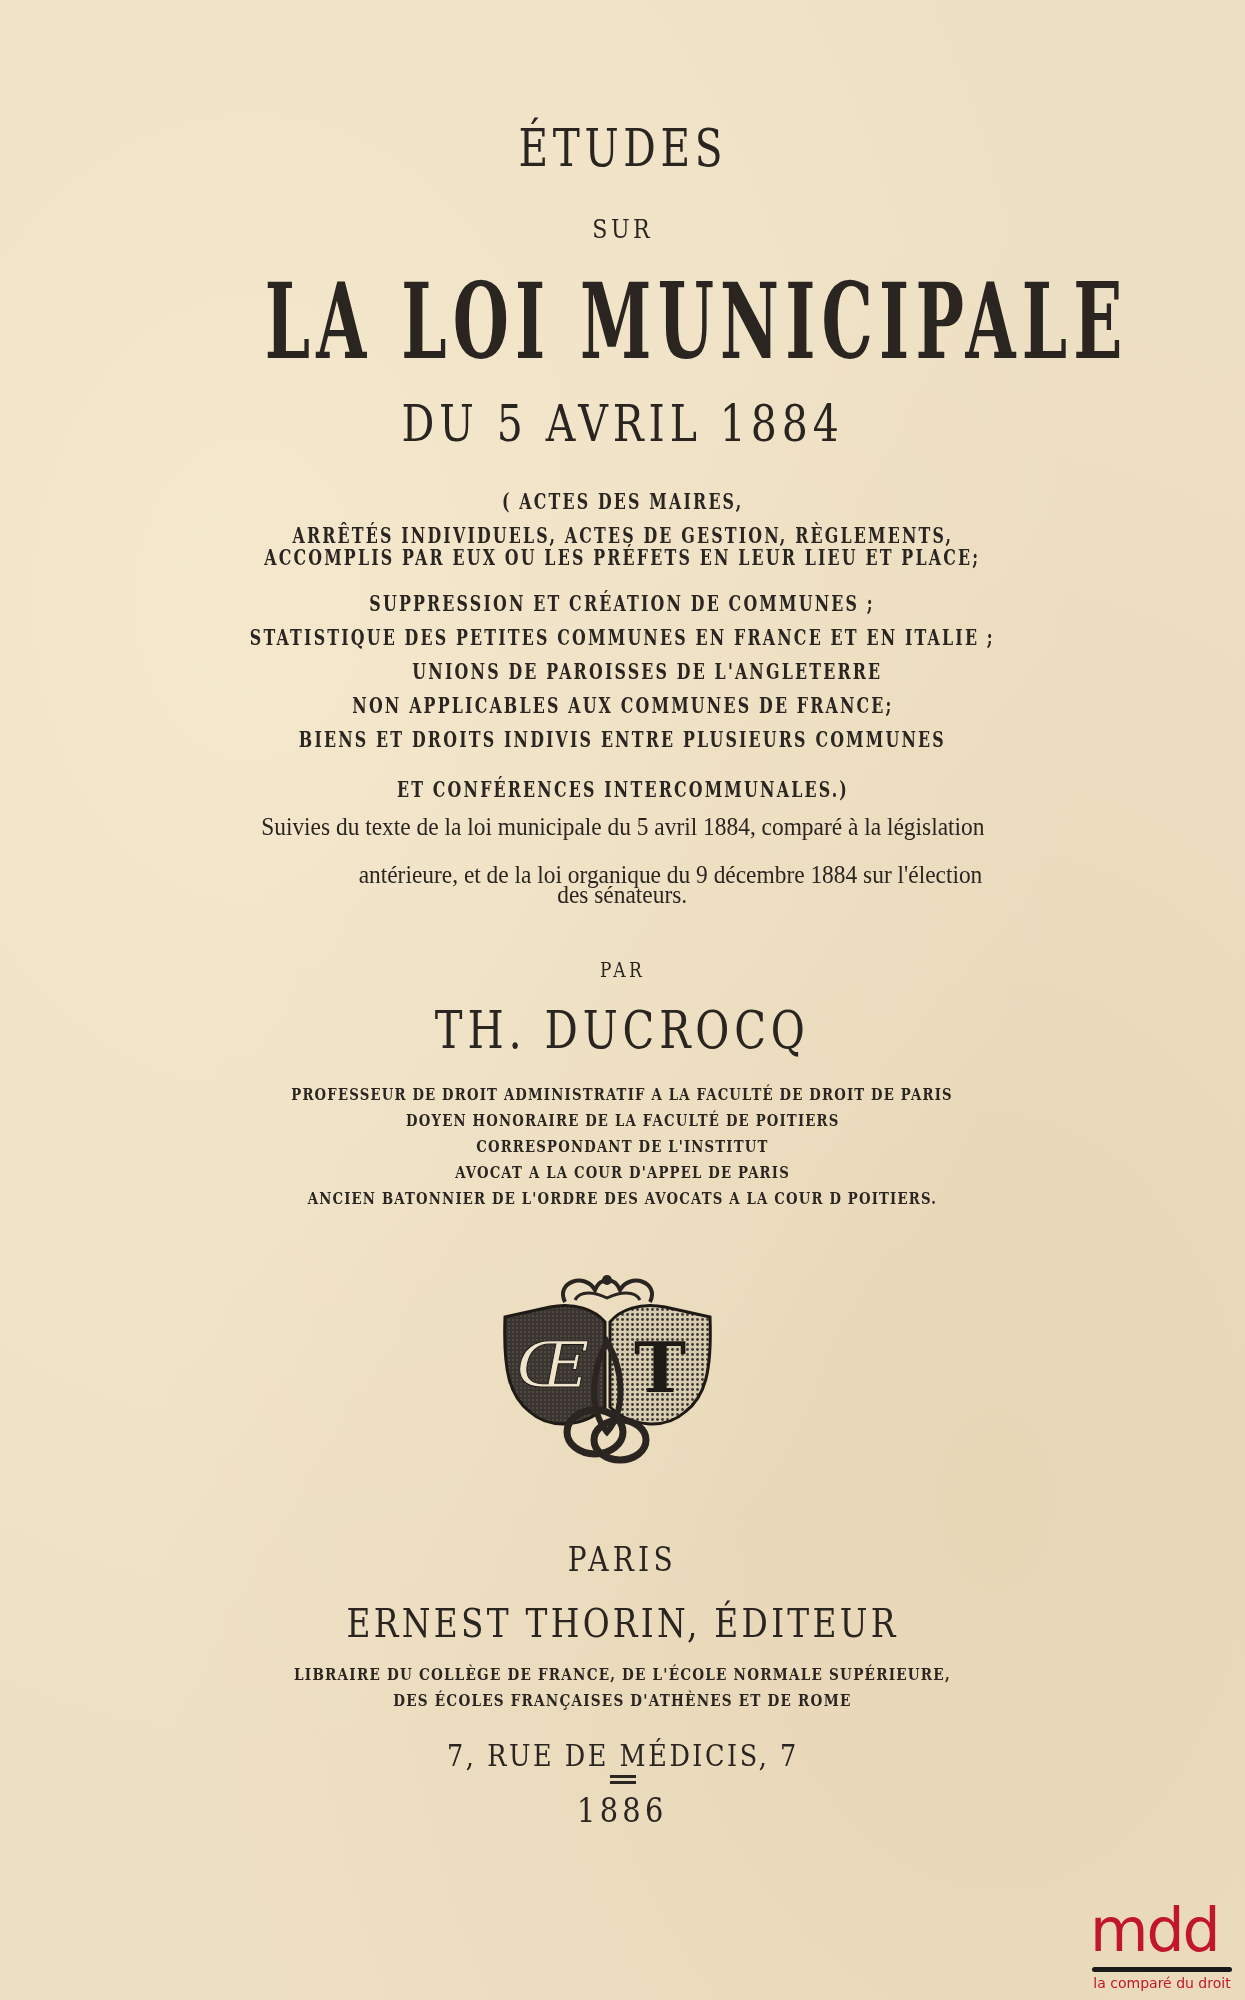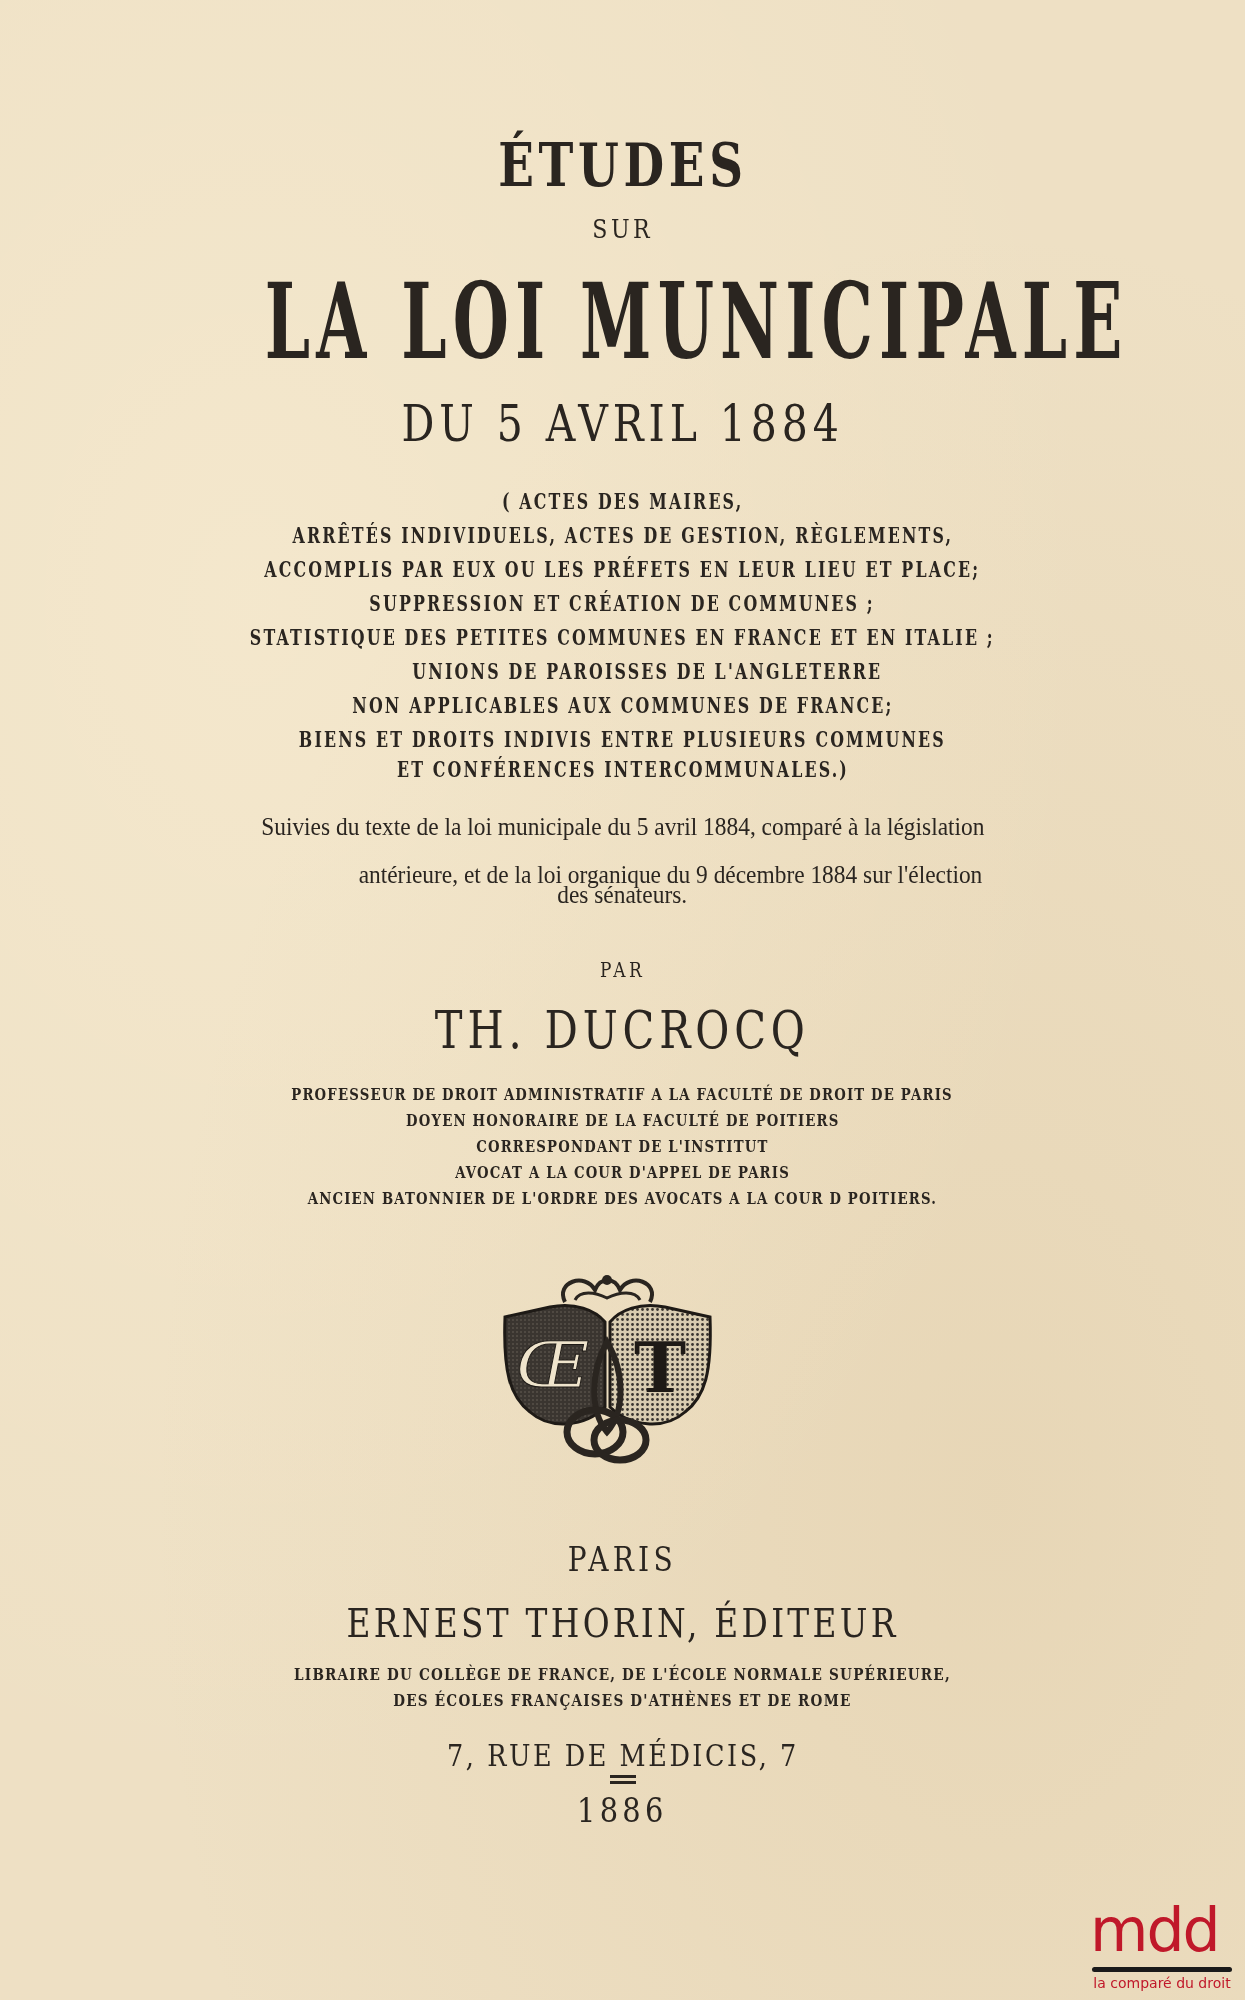--- a/index.html
+++ b/index.html
@@ -9,21 +9,21 @@
     background-image:
       radial-gradient(ellipse at 20% 30%, rgba(255,245,220,0.35), rgba(0,0,0,0) 60%),
       radial-gradient(ellipse at 80% 75%, rgba(200,170,120,0.18), rgba(0,0,0,0) 60%);
     position:relative;
     color:#2a2520;
     font-family:"DejaVu Serif", "Liberation Serif", serif;
   }
   .line { position:absolute; left:0; width:1245px; text-align:center; white-space:nowrap; }
   .cond { display:inline-block; transform-origin:center; }
 
-  #t-etudes { top:118px; font-size:60px; letter-spacing:6px; font-weight:bold;margin-top:12px; }
+  #t-etudes { top:118px; font-size:52px; letter-spacing:6px; font-weight:normal; }
   #t-etudes .cond { transform:scaleX(0.78); }
   #t-sur { top:214px; font-size:26px; letter-spacing:4px; }
   #t-sur .cond { transform:scaleX(0.85); }
   #t-main { top:260px; font-size:104px; font-weight:bold; letter-spacing:10px; }
   #t-main .cond { transform:scaleX(0.62); }
   #t-date { top:395px; font-size:50px; letter-spacing:6px; }
   #t-date .cond { transform:scaleX(0.82); }
 
   .sub { font-size:22px; letter-spacing:3px; font-weight:bold; font-family:"DejaVu Serif", serif; }
   .sub .cond { transform:scaleX(0.72); }
@@ -62,27 +62,27 @@
 <body>
 
 <div id="t-etudes" class="line"><span class="cond">ÉTUDES</span></div>
 <div id="t-sur" class="line"><span class="cond">SUR</span></div>
 <div id="t-main" class="line"><span class="cond">LA LOI MUNICIPALE</span></div>
 <div id="t-date" class="line"><span class="cond">DU 5 AVRIL 1884</span></div>
 
 <div>
   <div class="line sub" style="top:488px;"><span class="cond">( ACTES DES MAIRES,</span></div>
   <div class="line sub" style="top:522px;"><span class="cond">ARRÊTÉS INDIVIDUELS, ACTES DE GESTION, RÈGLEMENTS,</span></div>
-  <div class="line sub" style="top:556px;"><span class="cond">ACCOMPLIS PAR EUX OU LES PRÉFETS EN LEUR LIEU ET PLACE;</span></div>
+  <div class="line sub" style="top:544px;"><span class="cond">ACCOMPLIS PAR EUX OU LES PRÉFETS EN LEUR LIEU ET PLACE;</span></div>
   <div class="line sub" style="top:590px;"><span class="cond">SUPPRESSION ET CRÉATION DE COMMUNES ;</span></div>
   <div class="line sub" style="top:624px;"><span class="cond">STATISTIQUE DES PETITES COMMUNES EN FRANCE ET EN ITALIE ;</span></div>
   <div class="line sub" style="top:658px;padding-left:25px;"><span class="cond">UNIONS DE PAROISSES DE L'ANGLETERRE</span></div>
   <div class="line sub" style="top:692px;"><span class="cond">NON APPLICABLES AUX COMMUNES DE FRANCE;</span></div>
   <div class="line sub" style="top:726px;"><span class="cond">BIENS ET DROITS INDIVIS ENTRE PLUSIEURS COMMUNES</span></div>
-  <div class="line sub" style="top:756px;"><span class="cond">ET CONFÉRENCES INTERCOMMUNALES.)</span></div>
+  <div class="line sub" style="top:776px;"><span class="cond">ET CONFÉRENCES INTERCOMMUNALES.)</span></div>
 </div>
 
 <div>
   <div class="line para" style="top:812px;"><span class="cond">Suivies du texte de la loi municipale du 5 avril 1884, comparé à la législation</span></div>
   <div class="line para" style="top:860px;padding-left:48px;"><span class="cond">antérieure, et de la loi organique du 9 décembre 1884 sur l'élection</span></div>
   <div class="line para" style="top:880px;"><span class="cond">des sénateurs.</span></div>
 </div>
 
 <div id="t-par" class="line"><span class="cond">PAR</span></div>
 <div id="t-author" class="line"><span class="cond">TH. DUCROCQ</span></div>

